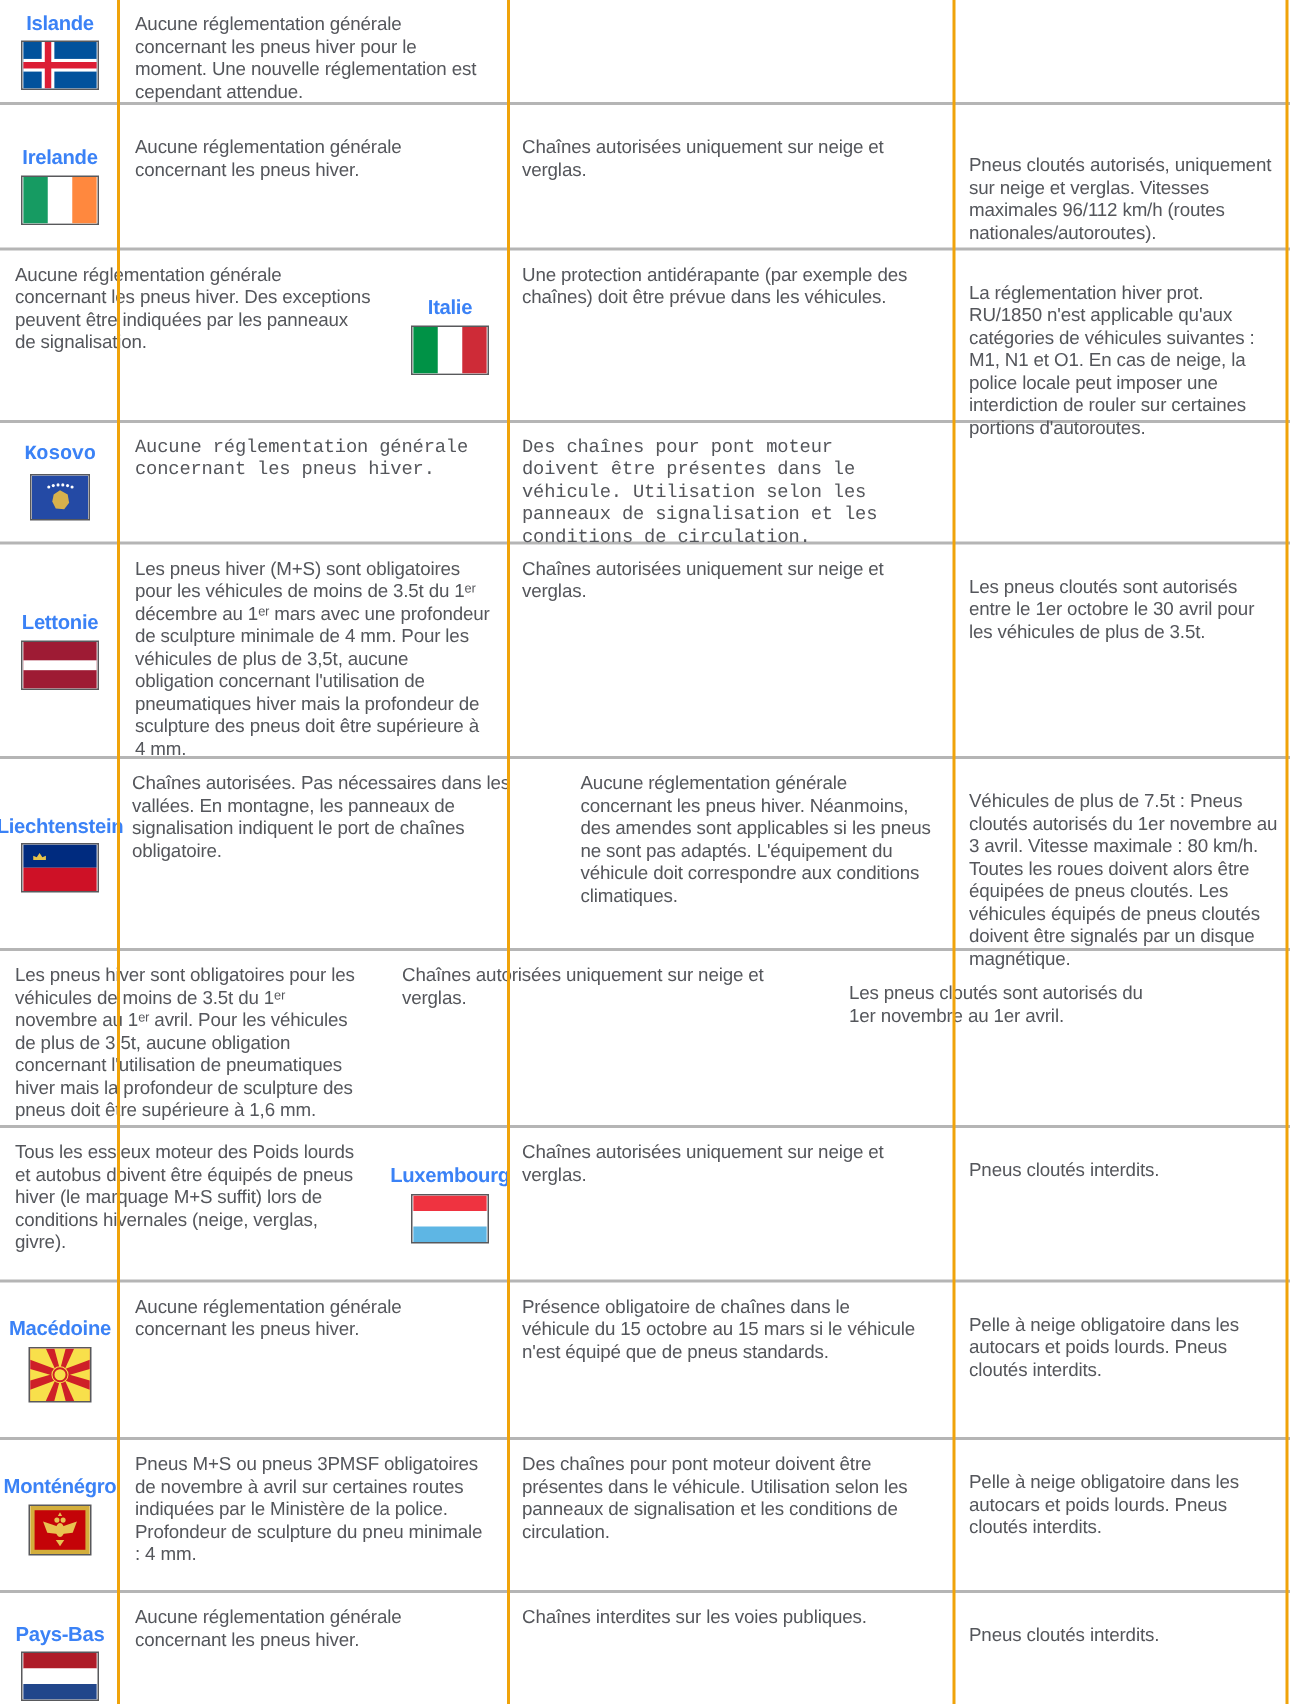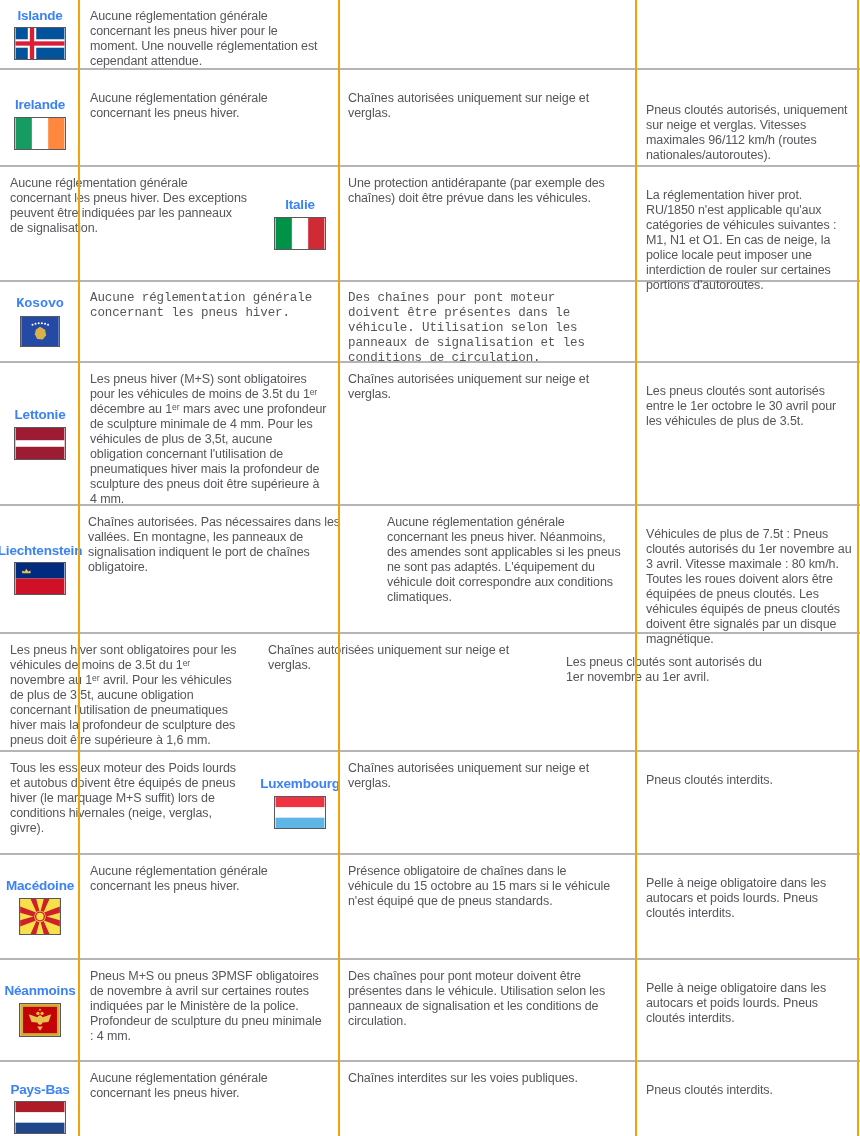--- a/index.html
+++ b/index.html
@@ -174,21 +174,21 @@
         </svg>
       </span>
     </div>
     <div class="cell col-general">Aucune réglementation générale concernant les pneus hiver.</div>
     <div class="cell col-chains">Présence obligatoire de chaînes dans le véhicule du 15 octobre au 15 mars si le véhicule n'est équipé que de pneus standards.</div>
     <div class="cell col-studded">Pelle à neige obligatoire dans les autocars et poids lourds. Pneus cloutés interdits.</div>
   </div>
 
   <div class="row" style="height:102px;">
     <div class="cell col-country">
-      <div class="country-name">Néanmoins</div>
+      <div class="country-name">Monténégro</div>
       <span>
         <svg class="flag" width="42" height="34" viewBox="0 0 42 34">
           <rect width="42" height="34" fill="#D3AE3B"></rect>
           <rect x="3" y="3" width="36" height="28" fill="#C40308"></rect>
           <g fill="#E8C251">
             <polygon points="21,15 9,11 12,19 21,20"></polygon>
             <polygon points="21,15 33,11 30,19 21,20"></polygon>
             <ellipse cx="21" cy="17" rx="3" ry="5"></ellipse>
             <circle cx="18.8" cy="10" r="1.8"></circle>
               <circle cx="23.2" cy="10" r="1.8"></circle>

